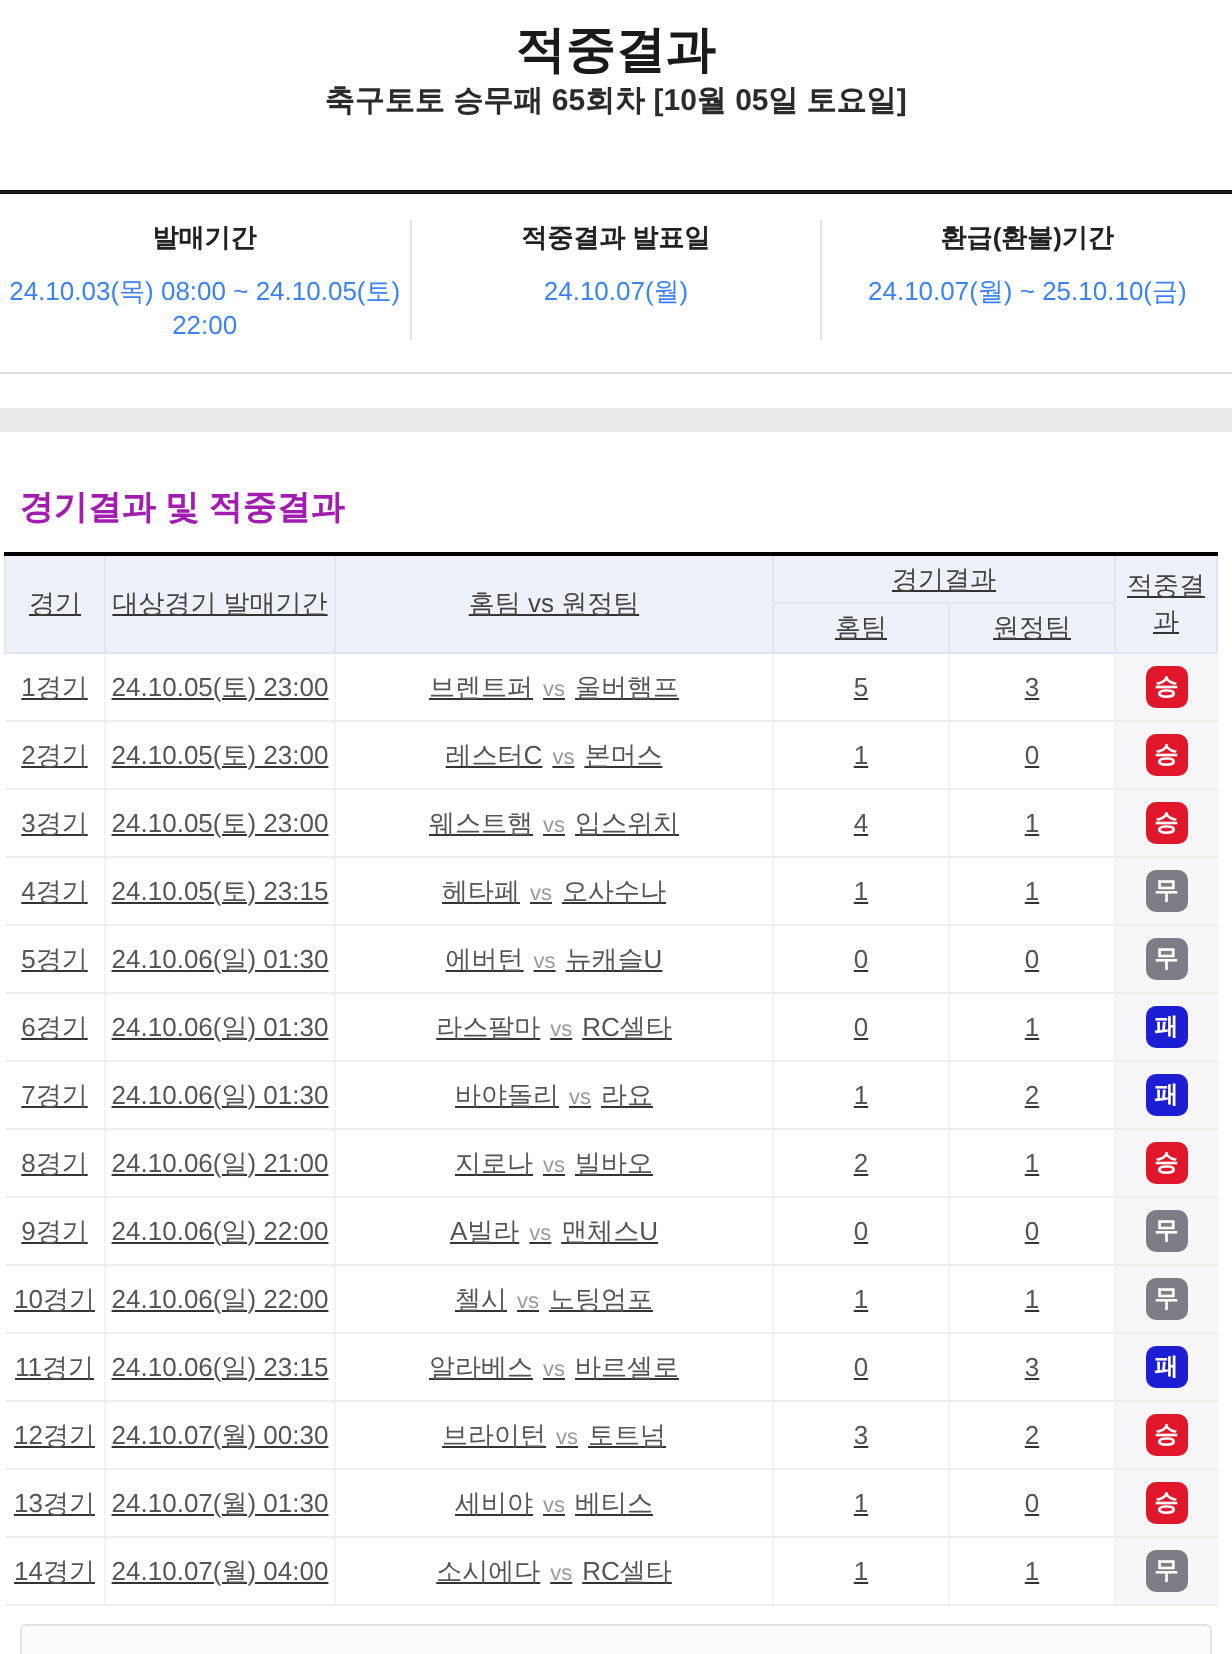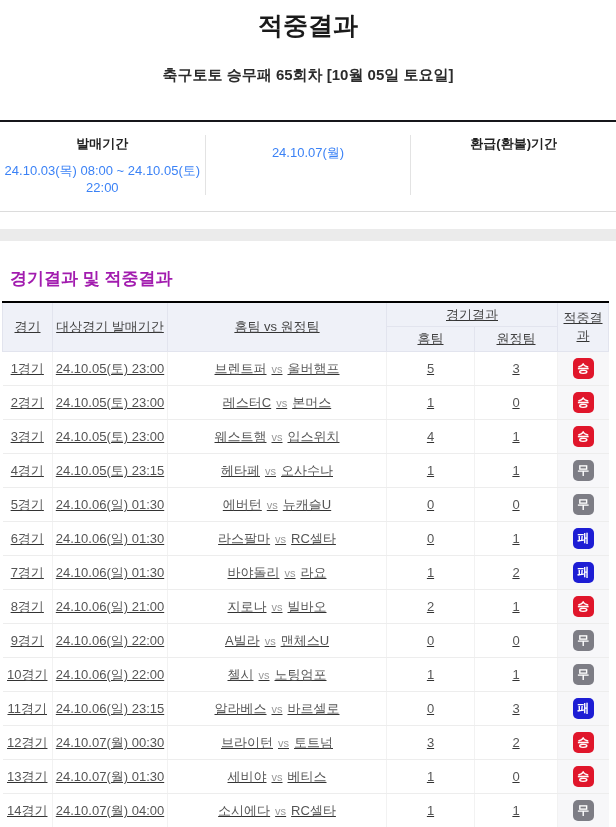--- a/index.html
+++ b/index.html
@@ -7,21 +7,21 @@
   body {
     width: 616px; height: 827px; overflow: hidden;
     font-family: "Liberation Sans", "DejaVu Sans", sans-serif;
     color: #333;
   }
   .page-title {
     padding-top: 11px; text-align: center;
     font-size: 25px; font-weight: 700; color: #1a1a1a; line-height: 1.15;
   }
   .page-subtitle {
-    margin-top: 26px; text-align: center;
+    margin-top: 1px; text-align: center;
     font-size: 15px; font-weight: 700; color: #2b2b2b;
   }
   .info-bar {
     margin-top: 35px; display: flex;
     border-top: 2px solid #17171b; border-bottom: 1px solid #dcdcdc;
     padding: 13px 0 16px;
   }
   .info-col { flex: 1; text-align: center; }
   .info-col + .info-col { border-left: 1px solid #e3e3e3; }
   .info-label { font-size: 13px; font-weight: 700; color: #222; }
@@ -65,24 +65,26 @@
 
   <h1 class="page-title">적중결과</h1>
   <div class="page-subtitle">축구토토 승무패 65회차 [10월 05일 토요일]</div>
 
   <div class="info-bar">
     <div class="info-col">
       <div class="info-label">발매기간</div>
       <div class="info-value">24.10.03(목) 08:00 ~ 24.10.05(토) 22:00</div>
     </div>
     <div class="info-col">
+      <div class="info-label">적중결과 발표일</div>
       <div class="info-value">24.10.07(월)</div>
     </div>
     <div class="info-col">
       <div class="info-label">환급(환불)기간</div>
+      <div class="info-value">24.10.07(월) ~ 25.10.10(금)</div>
     </div>
   </div>
 
   <div class="section-band"></div>
 
   <h2 class="section-title">경기결과 및 적중결과</h2>
 
   <table class="results">
     <colgroup>
       <col style="width:50px">

